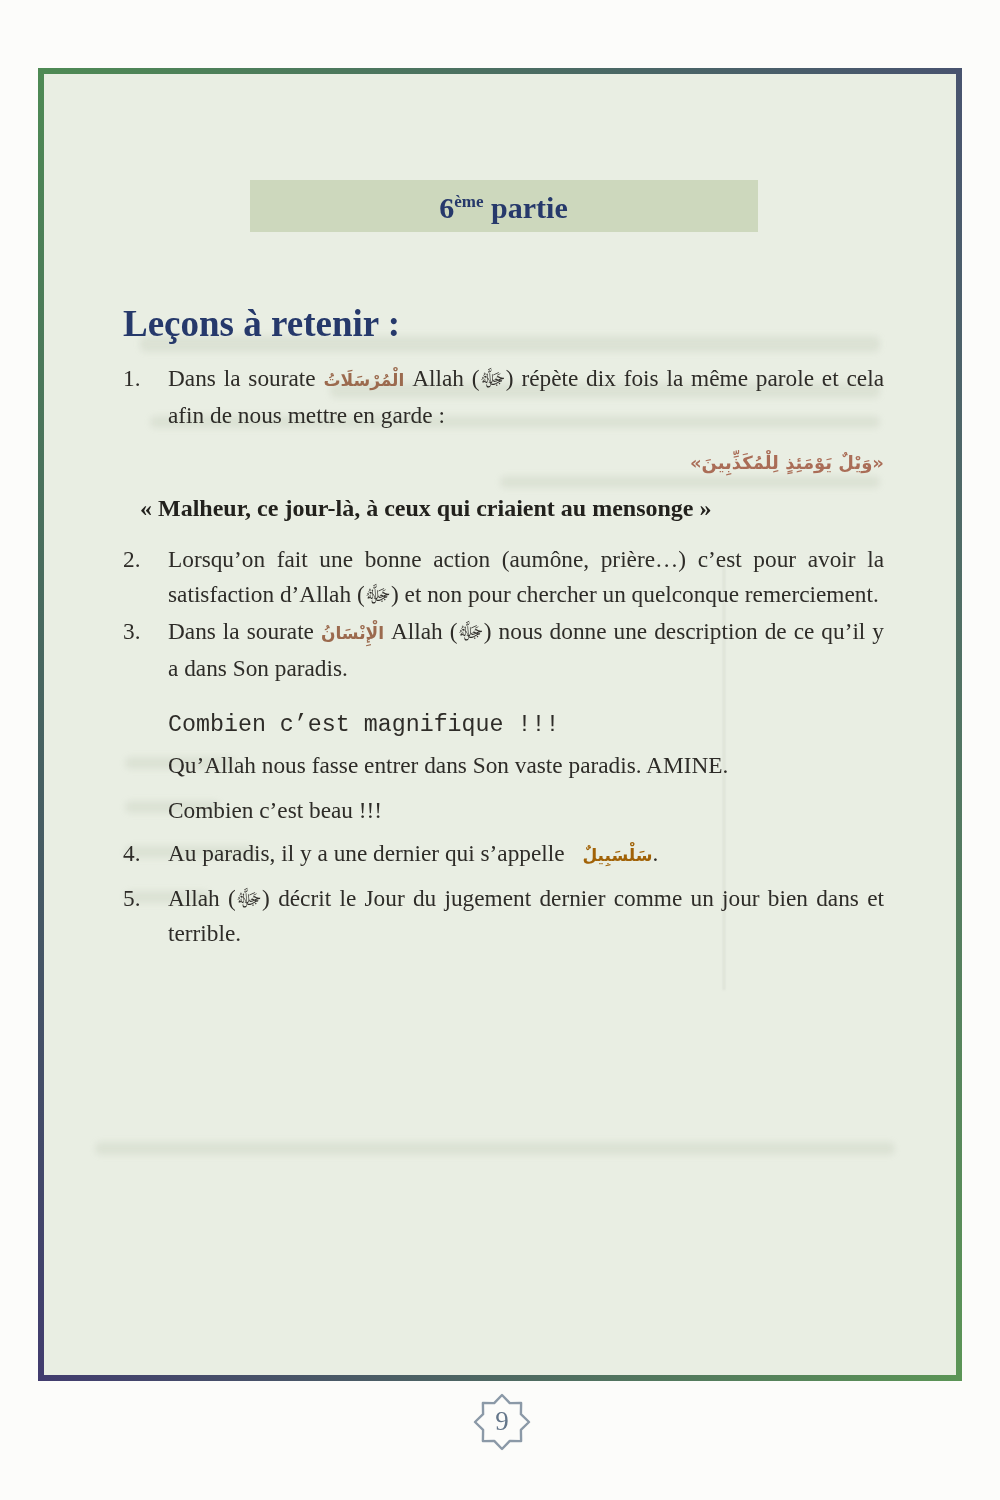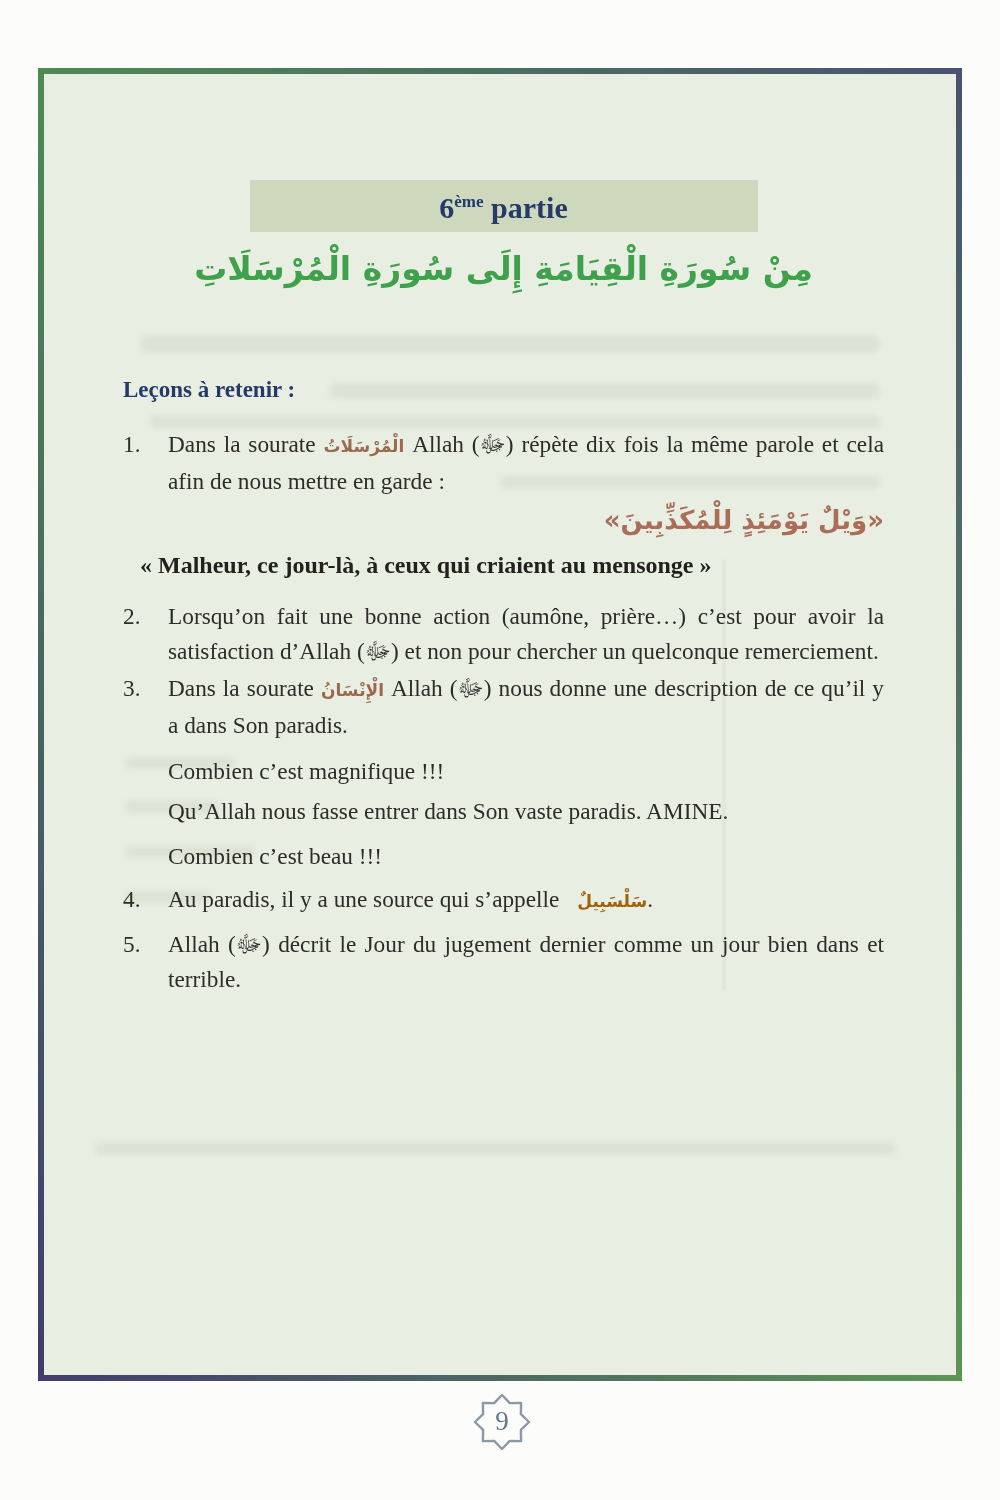--- a/index.html
+++ b/index.html
@@ -74,21 +74,21 @@
     font-weight: bold;
     font-size: 33px;
     line-height: 58px;
     color: #3fa14b;
   }
 
   
   .lessons-heading {
     margin-top: 72px;
     font-weight: bold;
-    font-size: 23px;
+    font-size: 37px;
     line-height: 40px;
     color: #26396b;
   }
 
   
   .body-text { font-size: 23.3px; line-height: 34.5px; color: #2e2c28; }
   .item { display: flex; text-align: justify; }
   .item .num { flex: 0 0 45px; text-align: left; }
   .item .txt { flex: 1 1 auto; }
   .m-item1 { margin-top: 17px; }
@@ -99,37 +99,38 @@
 
   .ar {
     font-family: "DejaVu Sans", sans-serif;
     font-size: 17px;
     font-weight: bold;
   }
   .ar-brown { color: #9b6a4e; }
   .ar-dark  { color: #a16207; margin-left: 12px; }
 
   .verse {
+    margin-top: 9px;
     direction: rtl;
     text-align: right;
     font-family: "DejaVu Sans", sans-serif;
     font-weight: bold;
-    font-size: 26px;
+    font-size: 18px;
     line-height: 44px;
     color: #aa6d57;
   }
   .verse-translation {
     margin: 6px 0 0 17px;
     font-weight: bold;
     font-size: 24px;
     line-height: 34px;
     color: #22211d;
   }
   .sub-line { margin-left: 45px; }
-  .m-sub1 { margin-top: 12px; }
+  .m-sub1 { margin-top: 23px; font-family: Liberation Mono, monospace; }
   .m-sub2 { margin-top: 11px; }
   .m-sub3 { margin-top: 5px; }
 
   
   .page-num-wrap {
     position: absolute;
     left: 50%; top: 1392px;
     transform: translateX(2px) translateX(-50%);
     width: 60px; height: 60px;
   }
@@ -164,21 +165,20 @@
     <div class="artifact" style="left:81px; top:817px; width:85px; height:12px;"></div>
     <div class="artifact" style="left:51px; top:1068px; width:800px; height:13px;"></div>
     <div class="crease" style="left:679px; top:486px; width:2px; height:430px;"></div>
 
     <div class="content">
 
       <div class="banner">
         <span>6</span><sup>ème</sup><span> partie</span>
       </div>
 
-      <div class="arabic-title">مِنْ سُورَةِ الْقِيَامَةِ إِلَى سُورَةِ الْمُرْسَلَاتِ</div>
 
       <div class="lessons-heading">Leçons à retenir :</div>
 
       <div class="body-text">
 
         <div class="item m-item1">
           <span class="num">1.</span>
           <div class="txt"><span>Dans la sourate </span><span class="ar ar-brown">الْمُرْسَلَاتُ</span><span> Allah (ﷻ) répète dix fois la même parole et cela afin de nous mettre en garde :</span></div>
         </div>
 
@@ -195,21 +195,21 @@
           <span class="num">3.</span>
           <div class="txt"><span>Dans la sourate </span><span class="ar ar-brown">الْإِنْسَانُ</span><span> Allah (ﷻ) nous donne une description de ce qu’il y a dans Son paradis.</span></div>
         </div>
 
         <div class="sub-line m-sub1">Combien c’est magnifique !!!</div>
         <div class="sub-line m-sub3">Qu’Allah nous fasse entrer dans Son vaste paradis. AMINE.</div>
         <div class="sub-line m-sub2">Combien c’est beau !!!</div>
 
         <div class="item m-item4">
           <span class="num">4.</span>
-          <div class="txt"><span>Au paradis, il y a une source qui s’appelle </span><span class="ar ar-dark">سَلْسَبِيلٌ</span><span>.</span></div>
+          <div class="txt"><span>Au paradis, il y a une dernier qui s’appelle </span><span class="ar ar-dark">سَلْسَبِيلٌ</span><span>.</span></div>
         </div>
 
         <div class="item m-item5">
           <span class="num">5.</span>
           <div class="txt">Allah (ﷻ) décrit le Jour du jugement dernier comme un jour bien dans et terrible.</div>
         </div>
 
       </div>
     </div>
   </div>

